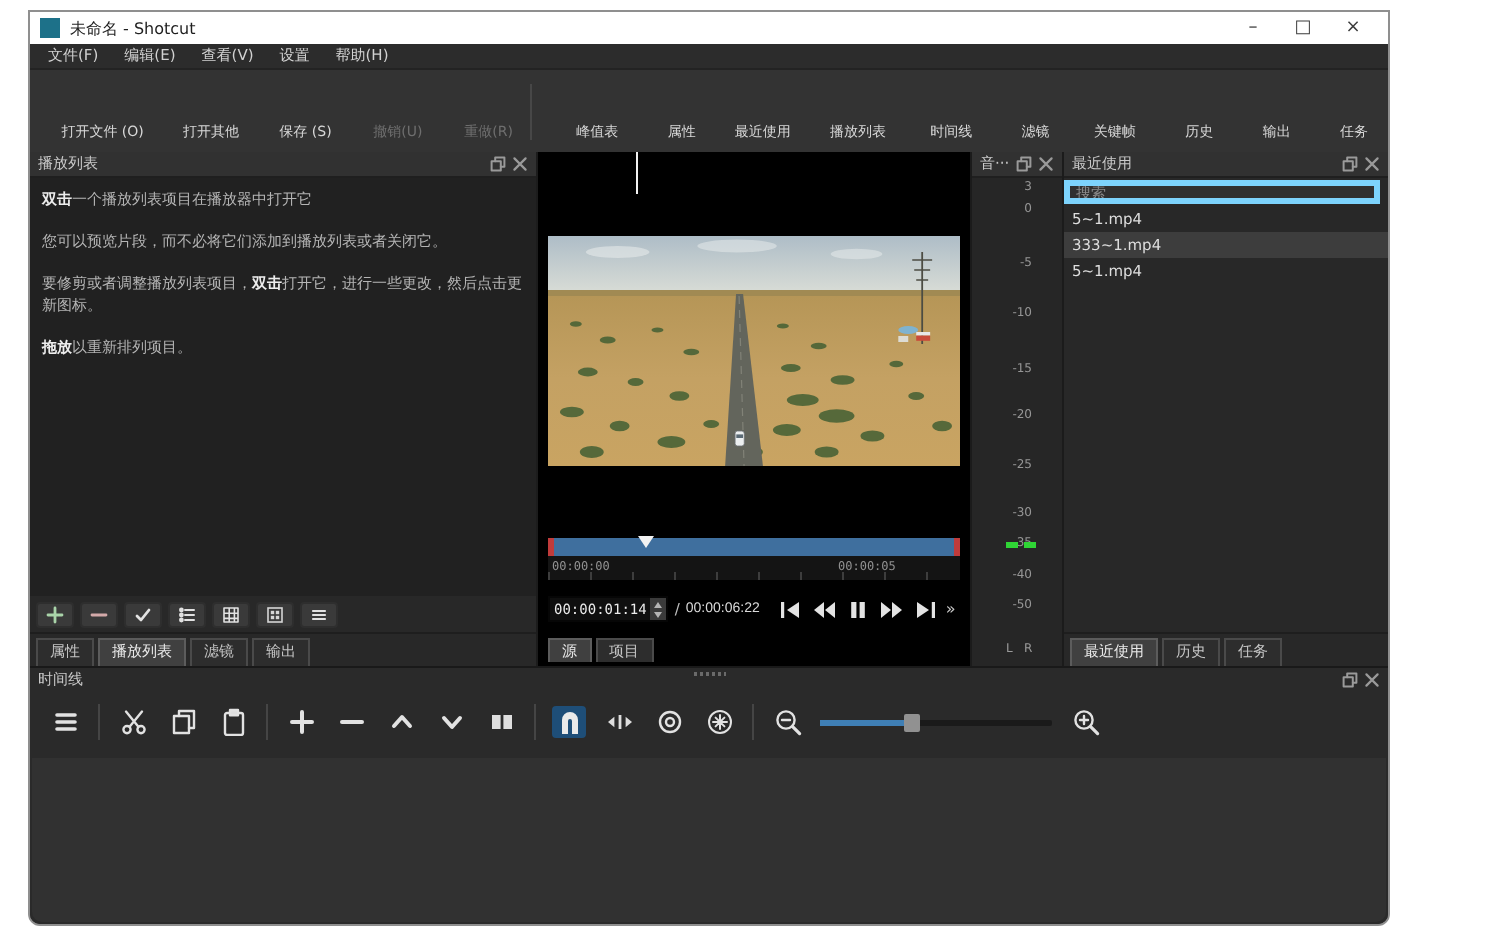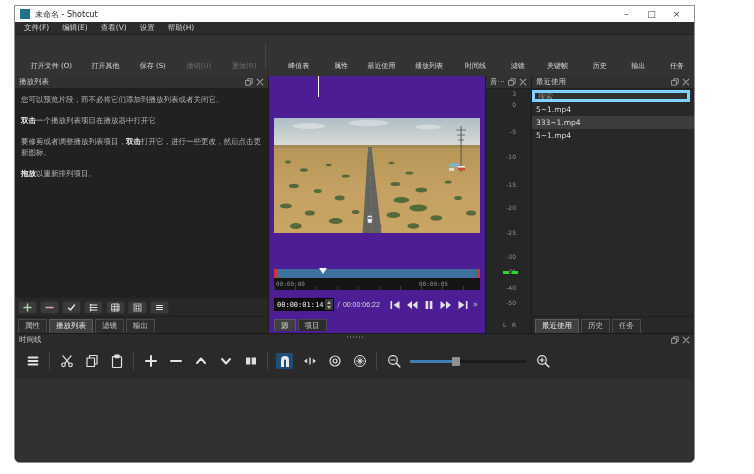--- a/index.html
+++ b/index.html
@@ -43,21 +43,21 @@
   .hints p{font-size:7.5px;color:#b5b5b5;line-height:11px;margin-bottom:10px}
   .hints b{color:#ededed}
   .plbtns{height:18px;display:flex;align-items:center;gap:3px;padding:0 3px;background:#282828;flex:none}
   .sbtn{width:19px;height:13px;background:#3a3a3a;border:1px solid #2e2e2e;border-radius:2px;
     display:flex;align-items:center;justify-content:center;flex:none}
   .tabs{height:17px;display:flex;gap:2px;padding:2px 3px 0;border-top:1px solid #1e1e1e;flex:none}
   .tab{font-size:7.5px;color:#c5c5c5;padding:1px 6px 0;border:1px solid #4a4a4a;border-bottom:none;
     background:#2d2d2d;white-space:nowrap;overflow:hidden}
   .tab.active{background:#404040;color:#e9e9e9;border-color:#5c5c5c}
   
-  .player{width:216px;position:relative;background:#4c1d95}
+  .player{width:216px;position:relative;background:#000000}
   .video{position:absolute;left:5px;top:42px;width:206px;height:115px}
   .video svg{width:100%;height:100%}
   .scrub{position:absolute;left:5px;top:193px;width:206px;height:9px;background:#3f6f9e}
   .trim{position:absolute;top:0;width:3px;height:9px;background:#c03b3b}
   .trim.out{right:0}
   .playhead{position:absolute;top:-1px;left:45px;width:0;height:0;border-left:4px solid transparent;
     border-right:4px solid transparent;border-top:6px solid #f2f2f2}
   .phline{position:absolute;left:49px;top:0;width:1px;height:21px;background:#f2f2f2}
   .ruler{position:absolute;left:5px;top:202px;width:206px;height:12px;background:#141414;overflow:hidden}
   .ruler:after{content:"";position:absolute;left:0;bottom:0;width:100%;height:4px;
@@ -252,22 +252,22 @@
           <svg class="pico ic" viewBox="0 0 8 8" style="stroke:#9a9a9a;stroke-width:1">
               <rect x="0.8" y="2.6" width="4.6" height="4.6"></rect>
               <path d="M2.6 2.6 V0.8 H7.2 V5.4 H5.4"></path>
             </svg>
           <svg class="pico ic" viewBox="0 0 8 8" style="stroke:#9a9a9a;stroke-width:1.1">
               <path d="M1.2 1.2 L6.8 6.8 M6.8 1.2 L1.2 6.8"></path>
             </svg>
         </span>
       </div>
       <div class="hints">
+        <p><b>双击</b><span>一个播放列表项目在播放器中打开它</span></p>
         <p><span>您可以预览片段，而不必将它们添加到播放列表或者关闭它。</span></p>
-        <p><b>双击</b><span>一个播放列表项目在播放器中打开它</span></p>
         <p><span>要修剪或者调整播放列表项目，</span><b>双击</b><span>打开它，进行一些更改，然后点击更新图标。</span></p>
         <p><b>拖放</b><span>以重新排列项目。</span></p>
       </div>
       <div class="plbtns">
         <div class="sbtn">
             <svg class="ic" width="9" height="9" viewBox="0 0 9 9" style="stroke:#a9d3a9;stroke-width:1.4">
               <path d="M4.5 1 V8 M1 4.5 H8"></path>
             </svg>
           </div>
         <div class="sbtn">

